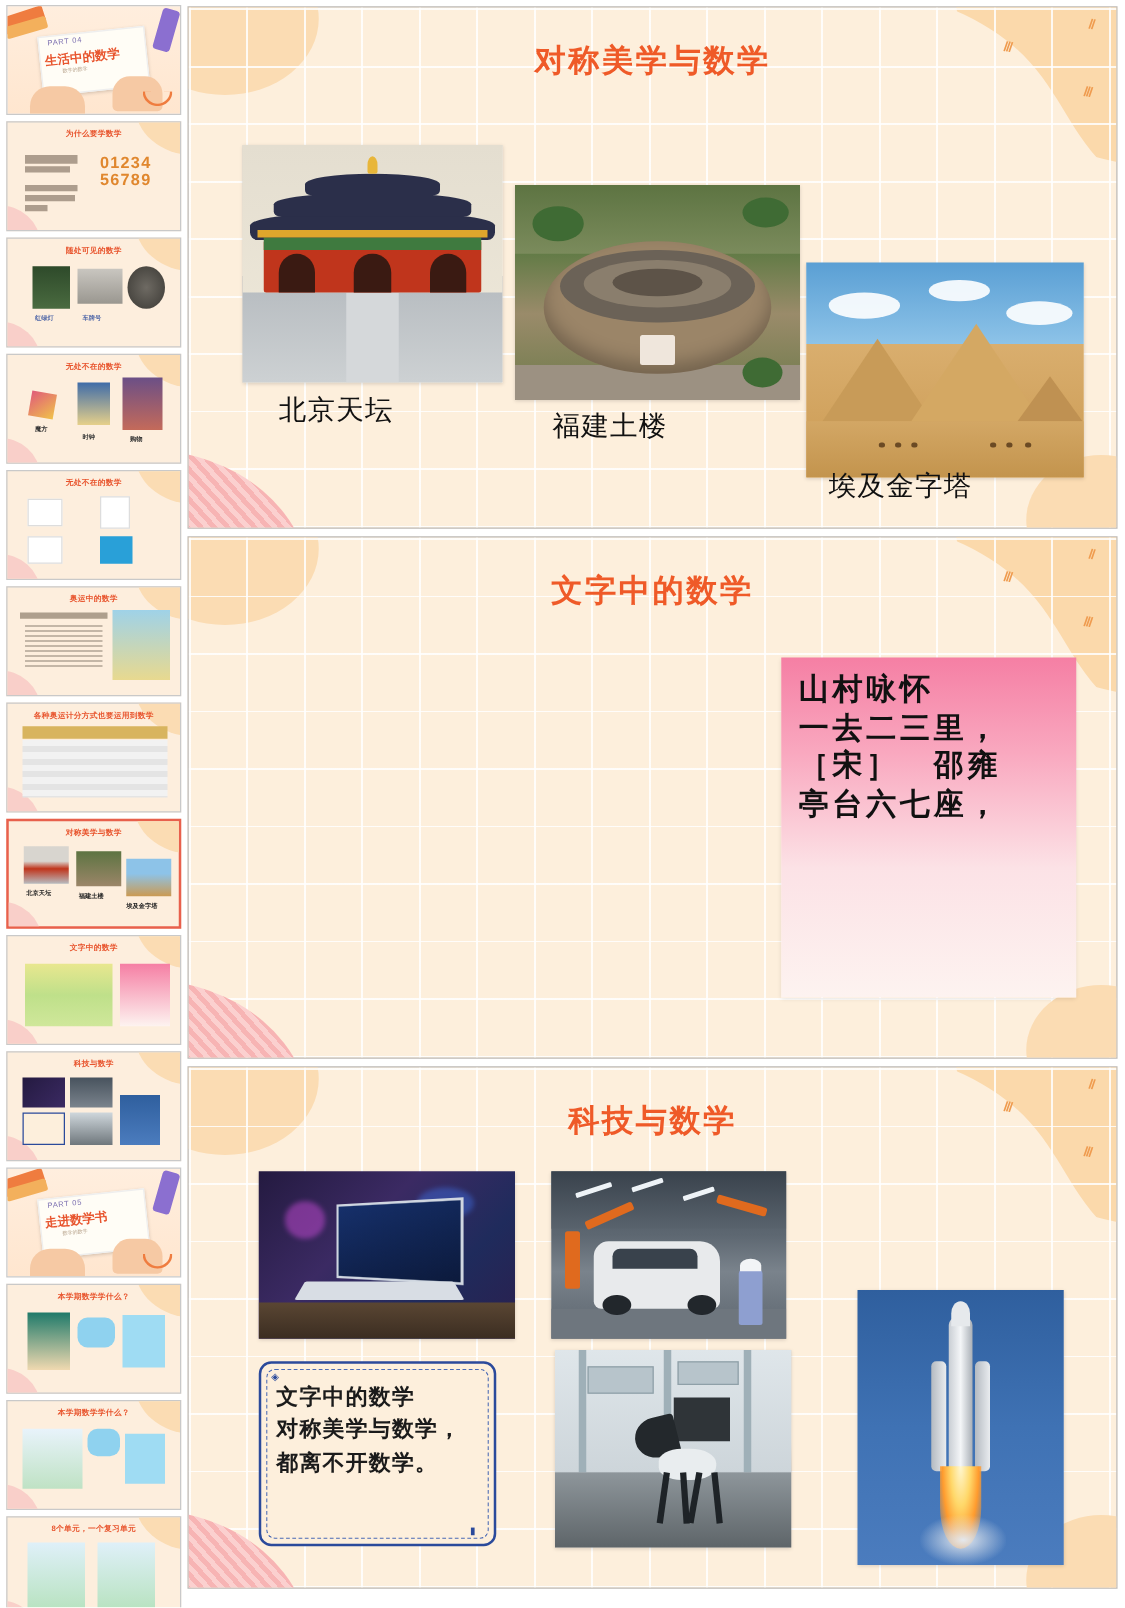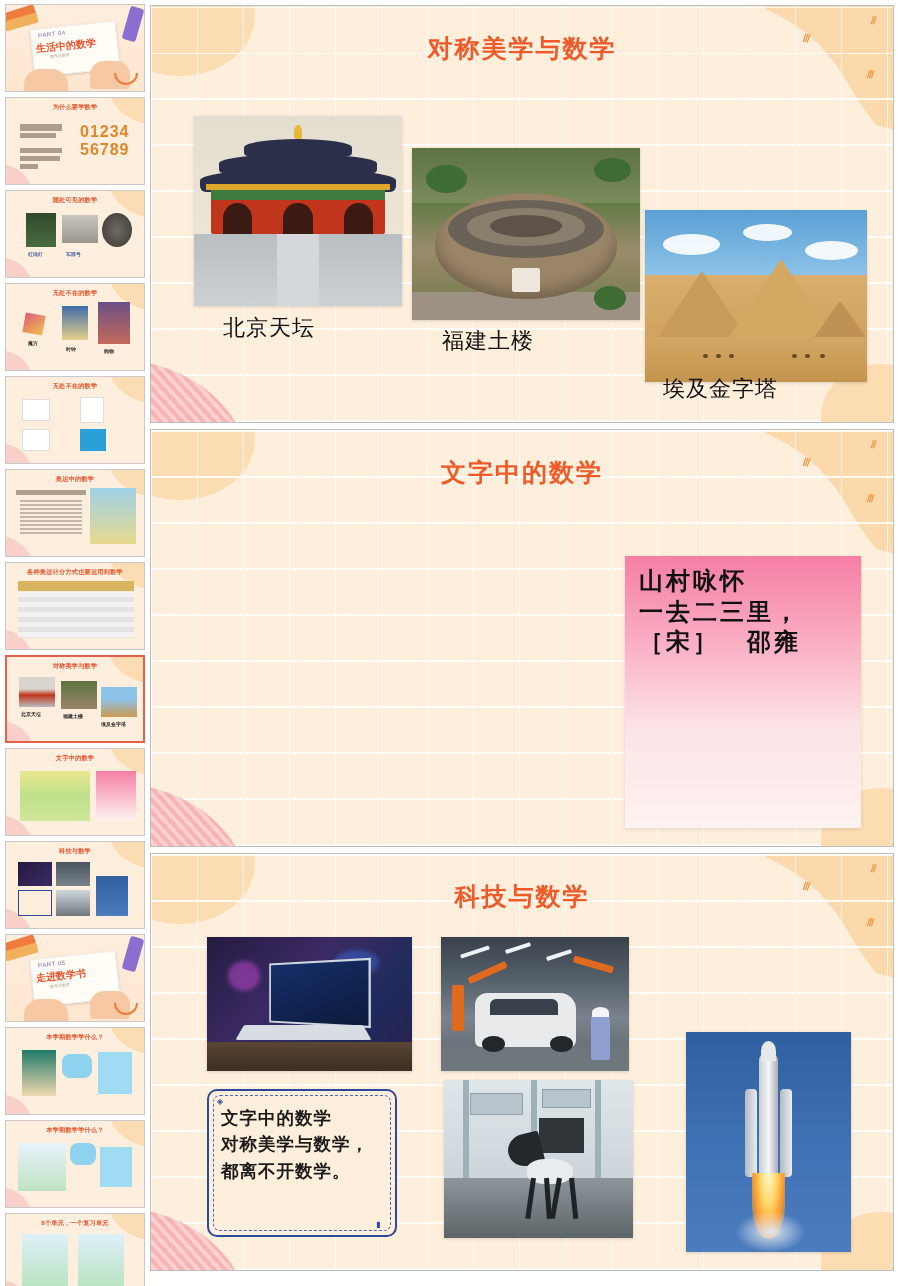--- a/index.html
+++ b/index.html
@@ -183,21 +183,20 @@
        radial-gradient(circle at 84% 48%, #e8556a 0 4px, transparent 5px),
        linear-gradient(180deg,#a9d46a,#7fbc55);}
   .painting .stamp{position:absolute;left:6%;top:56%;font-size:13px;color:#3f7a3f;font-family:"DejaVu Serif",serif;}
 
   
   .poem {
     position:absolute;
     background: linear-gradient(180deg,#f57fa4 0%, #f9a8bf 28%, #fce2e6 62%, #fdf3f0 100%);
     box-shadow:0 1px 4px rgba(0,0,0,.12);
     padding: 10px 12px 6px 14px;
-    margin-top: 30px;
   }
   .poem div {
     font-size:24px; color:#111; line-height:1.28; letter-spacing:3px; white-space:nowrap;
     font-family:"DejaVu Serif","Liberation Serif",serif; font-weight:600;
   }
 
   
   .laptop{background:linear-gradient(135deg,#241a40 0%,#3b2a63 38%,#1f2b5c 70%,#2b1f4e 100%);}
   .laptop .screen{position:absolute;left:28%;top:18%;width:50%;height:48%;background:linear-gradient(160deg,#16306b,#0c1a3c);transform:perspective(120px) rotateY(-12deg);border:2px solid #cfd6e0;}
   .laptop .kb{position:absolute;left:16%;top:62%;width:62%;height:18%;background:#d8dde4;border-radius:2px;transform:perspective(140px) rotateX(52deg);}
@@ -274,21 +273,21 @@
 
     <div class="thumb">
       <div class="thumb-bg-blob-tr"></div>
       <div class="thumb-bg-blob-bl"></div>
       <div class="thumb-title">为什么要学数学</div>
       <div class="tmini" style="left:14px;top:26px;width:42px;height:7px;background:#6b5b4a;opacity:.55"></div>
       <div class="tmini" style="left:14px;top:35px;width:36px;height:5px;background:#6b5b4a;opacity:.55"></div>
       <div class="tmini" style="left:14px;top:50px;width:42px;height:5px;background:#6b5b4a;opacity:.55"></div>
       <div class="tmini" style="left:14px;top:58px;width:40px;height:5px;background:#6b5b4a;opacity:.55"></div>
       <div class="tmini" style="left:14px;top:66px;width:18px;height:5px;background:#6b5b4a;opacity:.55"></div>
-      <div style="position:absolute;left:74px;top:25px;width:58px;height:40px;font-size:16px;color:#e0872e;font-weight:bold;letter-spacing:1px;line-height:1.1">01234<br>56789</div>
+      <div style="position:absolute;left:74px;top:25px;width:58px;height:40px;font-size:13px;color:#e0872e;font-weight:bold;letter-spacing:1px;line-height:1.1">01234<br>56789</div>
     </div>
 
     <div class="thumb">
       <div class="thumb-bg-blob-tr"></div>
       <div class="thumb-bg-blob-bl"></div>
       <div class="thumb-title">随处可见的数学</div>
       <div class="tmini" style="left:20px;top:22px;width:30px;height:34px;background:linear-gradient(180deg,#2e4a2a,#4a6b40)"></div>
       <div class="tmini" style="left:56px;top:24px;width:36px;height:28px;background:linear-gradient(180deg,#c9c6c0,#9a9790)"></div>
       <div class="tmini" style="left:96px;top:22px;width:30px;height:34px;background:radial-gradient(#6e6a63,#3b3934);border-radius:50%"></div>
       <div class="tlabel" style="left:22px;top:60px">红绿灯</div>
@@ -482,20 +481,21 @@
       <div class="blob-bl"></div>
       <div class="blob-br"></div>
 
       <div class="slide-title">文字中的数学</div>
 
 
       <div class="poem" style="left:474px;top:96px;width:236px;height:272px;">
         <div>山村咏怀</div>
         <div>一去二三里，</div>
         <div>［宋］　邵雍</div>
+        <div>亭台六七座，</div>
       </div>
     </div>
 
     <div class="slide">
       <div class="blob-tl"></div>
       <div class="blob-tr"></div>
       <div class="tick" style="right:84px;top:26px">///</div>
       <div class="tick" style="right:18px;top:8px">//</div>
       <div class="tick" style="right:20px;top:62px">///</div>
       <div class="grid"></div>

